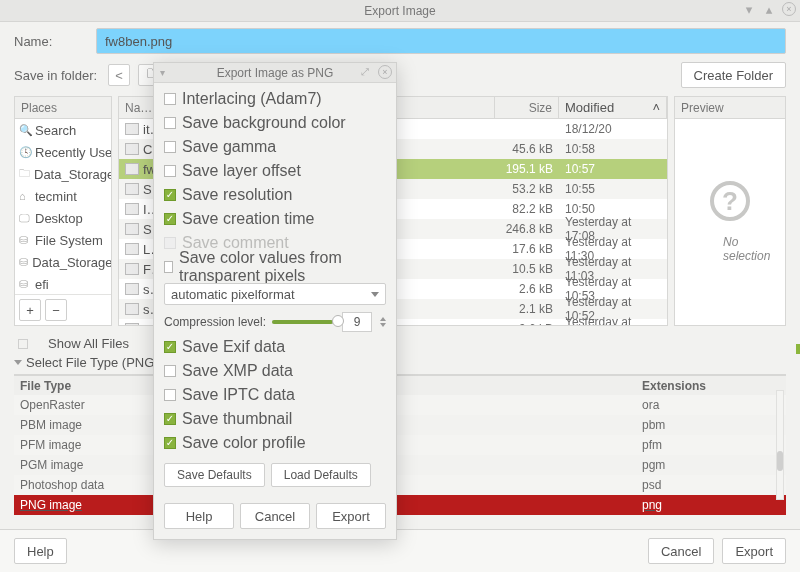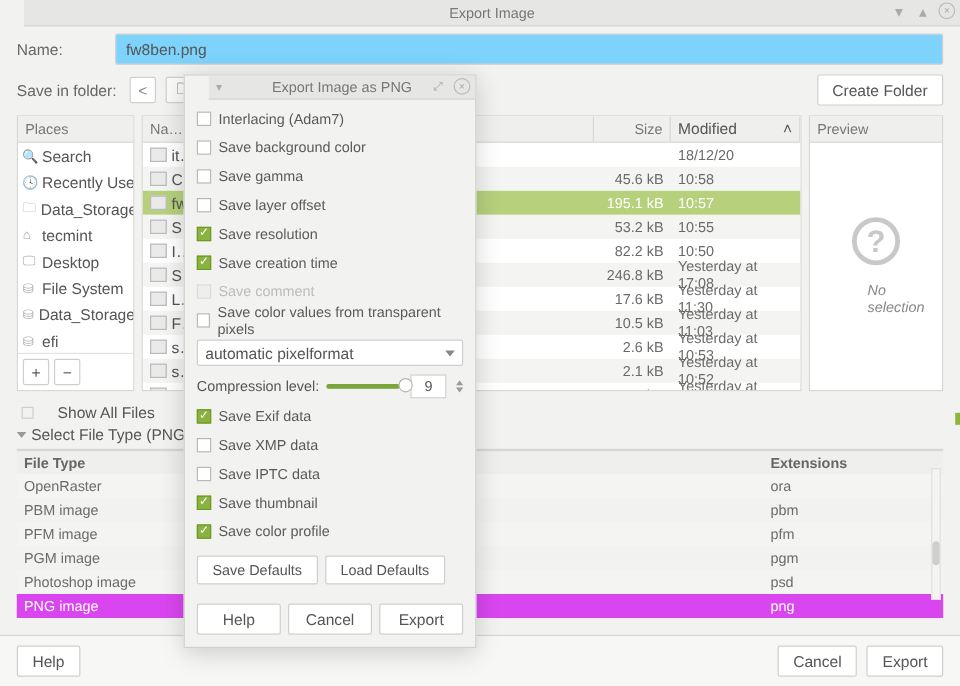--- a/index.html
+++ b/index.html
@@ -1,19 +1,19 @@
 <!DOCTYPE html>
 <html><head>
 <meta charset="utf-8">
 <style>
   * { box-sizing: border-box; margin: 0; padding: 0; font-family: "Segoe UI", Arial, sans-serif; font-size: 13px; color: #555; }
   body { background: #f2f2f0; width: 800px; height: 572px; overflow: hidden; position: relative; }
 
   
-  .titlebar { height: 22px; background: #e6e6e4; display: flex; align-items: center; justify-content: center; position: relative; border-bottom: 1px solid #d5d5d3; margin-left: 20px; }
+  .titlebar { height: 22px; background: #e6e6e4; display: flex; align-items: center; justify-content: center; position: relative; border-bottom: 1px solid #d5d5d3; }
   .titlebar .title { font-size: 12px; color: #777; }
   .titlebar .win-controls { position: absolute; right: 4px; top: 2px; display: flex; gap: 6px; }
   .win-btn { width: 14px; height: 14px; display: inline-flex; align-items: center; justify-content: center; color: #aaa; cursor: pointer; }
   .win-btn.circle { border: 1px solid #bbb; border-radius: 50%; font-size: 9px; }
 
   .main { padding: 6px 14px 10px 14px; }
 
   .row { display: flex; align-items: center; gap: 10px; margin-bottom: 8px; }
   .label { width: 72px; color: #666; }
   input.text { flex: 1; height: 26px; border: 1px solid #cfcfce; background: #7dd3fc; padding: 0 8px; border-radius: 2px; }
@@ -61,41 +61,41 @@
   .expander { display: flex; align-items: center; gap: 4px; padding: 4px 0 4px 0; color: #7a7a7a; cursor: pointer; }
   .expander .arr { width: 0; height: 0; border-top: 5px solid #999; border-left: 4px solid transparent; border-right: 4px solid transparent; display: inline-block; }
 
   .ft-table { border-top: 1px solid #d7d7d5; }
   .ft-headers { display: flex; background: #efefed; height: 20px; border-top: 1px solid #d7d7d5; }
   .fth { padding: 0 6px; display: flex; align-items: center; font-size: 12px; color: #666; font-weight: 600; }
   .fth.ft { flex: 1; }
   .fth.ext { width: 150px; }
   .ft-row { display: flex; height: 20px; align-items: center; }
   .ft-row:nth-child(odd) { background: #f4f4f2; }
-  .ft-row.sel { background: #d946ef; }
+  .ft-row.sel { background: #b91c1c; text-decoration: underline; }
   .ft-row.sel .ftc { color: #fff; }
   .ftc { padding: 0 6px; font-size: 12px; color: #6b6b6b; }
   .ftc.ft { flex: 1; }
   .ftc.ext { width: 150px; }
   .ft-scroll { position: absolute; right: 16px; top: 390px; width: 8px; height: 110px; background: #f4f4f2; border: 1px solid #e0e0de; }
   .ft-scroll .thumb2 { position: absolute; top: 60px; width: 6px; height: 20px; background: #cfcfce; border-radius: 3px; left: 0; }
 
   .bottom-bar { position: absolute; bottom: 0; left: 0; right: 0; border-top: 1px solid #d5d5d3; background: #f7f7f5; padding: 8px 14px; display: flex; justify-content: space-between; }
   .bottom-bar .btns { display: flex; gap: 8px; }
 
   
   .dialog { position: absolute; left: 153px; top: 62px; width: 244px; background: #f2f2f0; border: 1px solid #d0d0ce; box-shadow: 0 4px 20px rgba(0,0,0,0.18); z-index: 50; }
   .dialog .titlebar { height: 20px; }
   .dlg-body { padding: 6px 10px 10px 10px; display: flex; flex-direction: column; gap: 4px; }
   .chk-row { display: flex; align-items: center; gap: 6px; height: 20px; }
   .cbox { width: 12px; height: 12px; border: 1px solid #b8b8b6; display: inline-flex; align-items: center; justify-content: center; background: #fff; }
   .cbox.on { background: #89b33e; border-color: #6f9a2b; }
   .cbox.on::after { content: "✓"; color: #fff; font-size: 10px; line-height: 1; }
   .cbox.disabled { background: #eee; border-color: #ddd; }
-  .chk-label { font-size: 12px; color: #5a5a5a; }
+  .chk-label { font-size: 16px; color: #5a5a5a; }
   .chk-label.disabled { color: #bcbcba; }
   .select { height: 22px; border: 1px solid #cfcfce; background: #fff; display: flex; align-items: center; justify-content: space-between; padding: 0 6px; border-radius: 2px; cursor: pointer; margin: 2px 0; }
   .select .chev { width: 0; height: 0; border-top: 5px solid #888; border-left: 4px solid transparent; border-right: 4px solid transparent; }
   .slider-row { display: flex; align-items: center; gap: 6px; height: 22px; }
   .slider-label { font-size: 12px; white-space: nowrap; }
   .slider { flex: 1; height: 4px; background: #d7d7d5; position: relative; border-radius: 2px; }
   .slider .fill { position: absolute; left: 0; top: 0; bottom: 0; width: 95%; background: #7aa53a; border-radius: 2px; }
   .slider .knob { position: absolute; top: -5px; left: 93%; width: 12px; height: 12px; border-radius: 50%; background: #fff; border: 1px solid #b5b5b3; }
   .spin { width: 30px; height: 20px; border: 1px solid #cfcfce; background: #fff; display: inline-flex; align-items: center; justify-content: center; font-size: 12px; }
   .spin-arrows { display: inline-flex; flex-direction: column; margin-left: 2px; }
@@ -317,21 +317,21 @@
         </div>
         <div class="ft-row">
           <div class="ftc ft">PFM image</div>
           <div class="ftc ext">pfm</div>
         </div>
         <div class="ft-row">
           <div class="ftc ft">PGM image</div>
           <div class="ftc ext">pgm</div>
         </div>
         <div class="ft-row">
-          <div class="ftc ft">Photoshop image</div>
+          <div class="ftc ft">Photoshop data</div>
           <div class="ftc ext">psd</div>
         </div>
         <div class="ft-row sel">
           <div class="ftc ft">PNG image</div>
           <div class="ftc ext">png</div>
         </div>
       </div>
   </div>
   <div class="ft-scroll">
       <div class="thumb2"></div>

